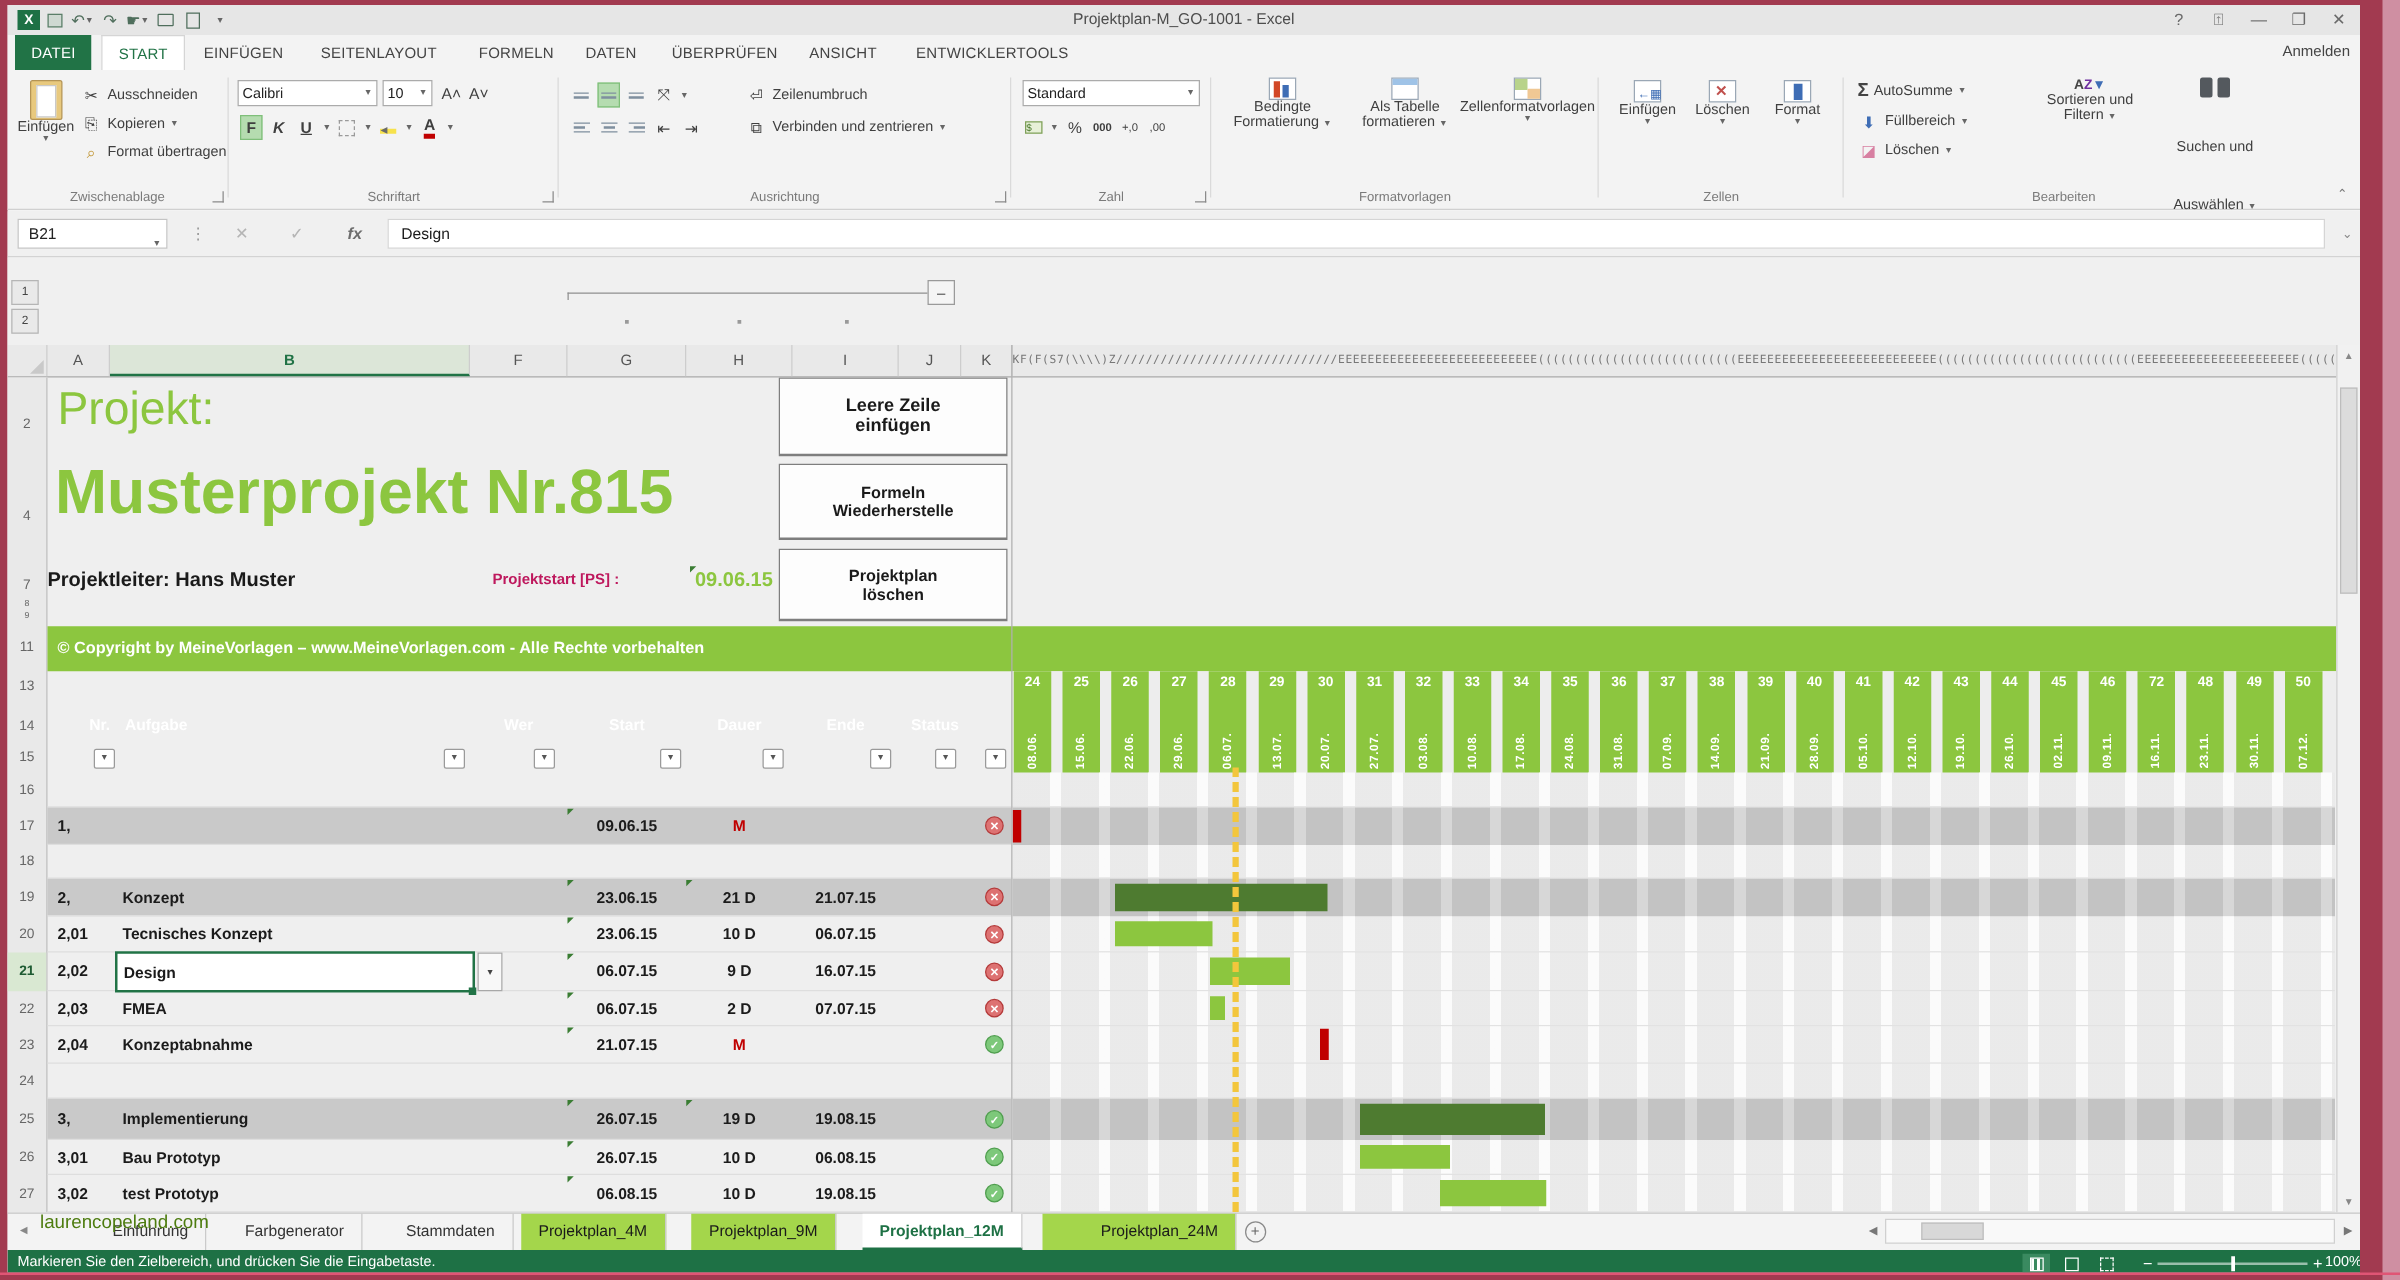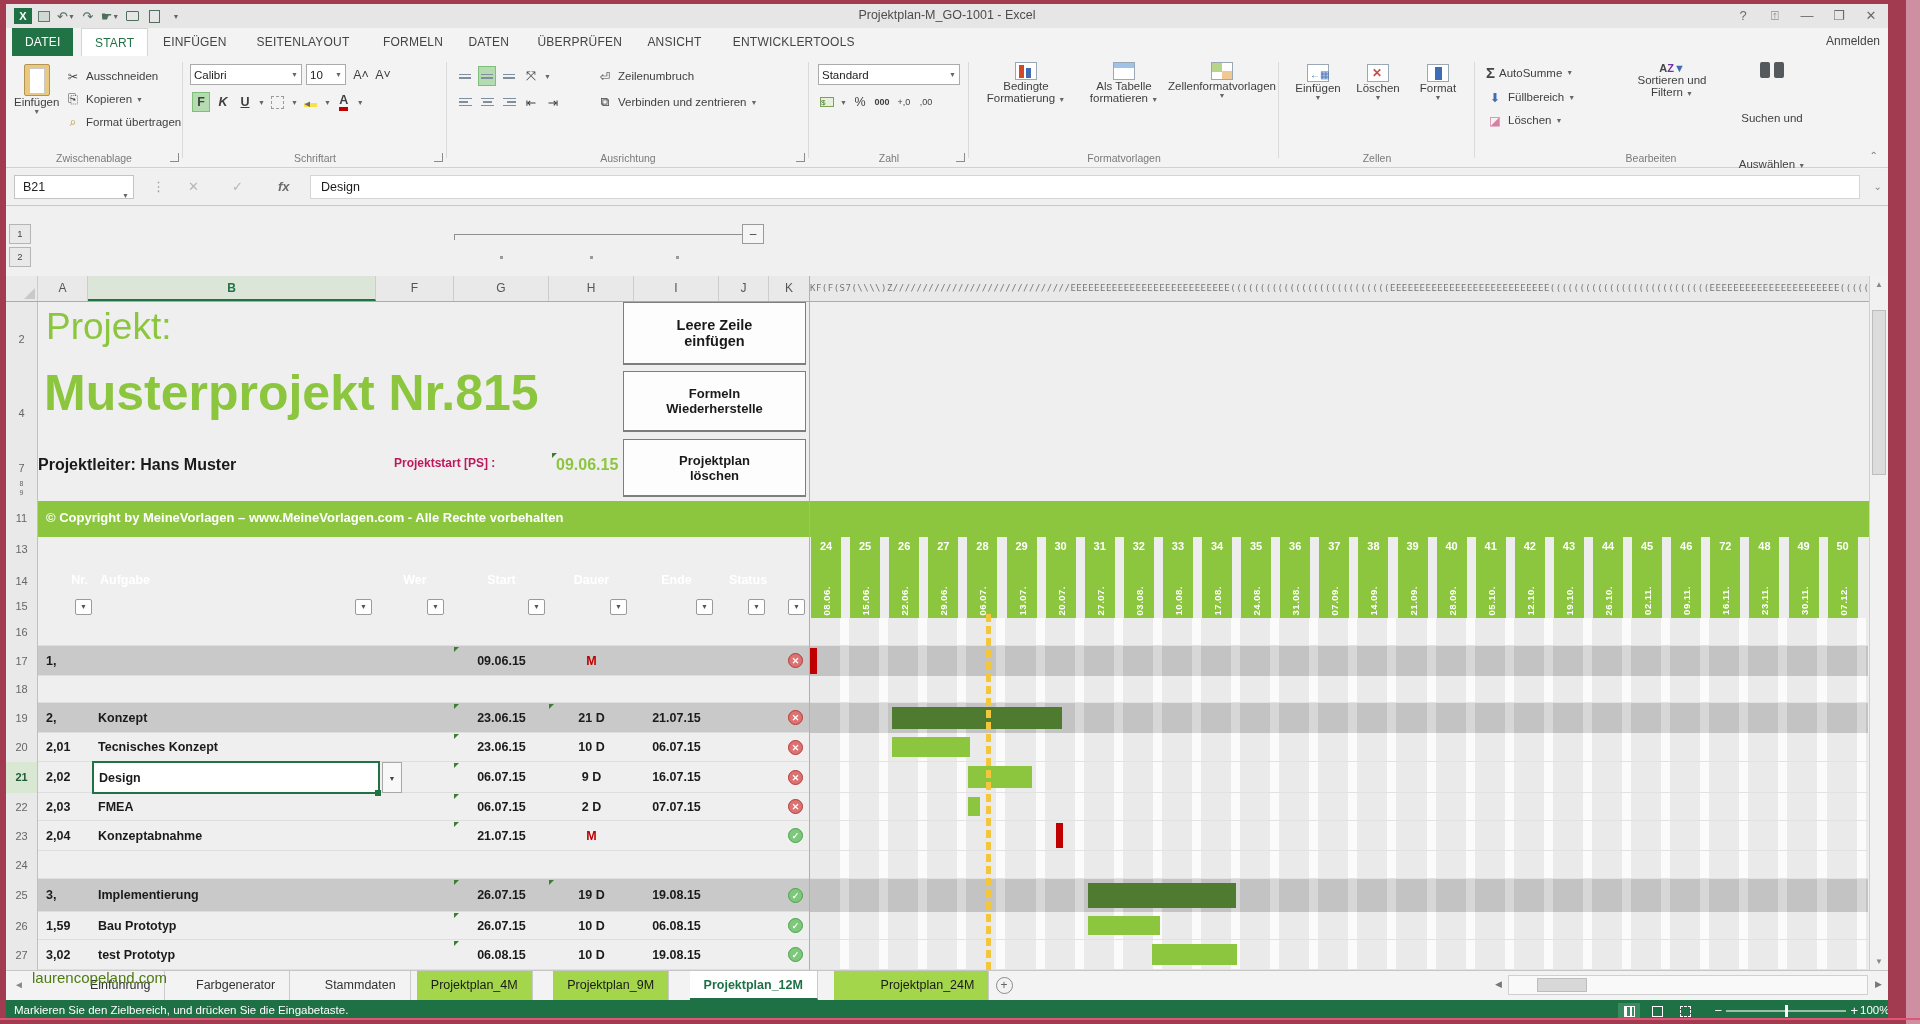--- a/index.html
+++ b/index.html
@@ -640,21 +640,21 @@
             <div class="cellv" style="left: 8px; width: 44px;">3,</div>
             <div class="cellv" style="left: 60px; width: 278px;">Implementierung</div>
             <div class="cellv c" style="left: 416px; width: 95px;">26.07.15</div>
             <div class="cellv c" style="left: 511px; width: 85px;">19 D</div>
             <div class="cellv c" style="left: 596px; width: 85px;">19.08.15</div>
             <div class="stic green" style="left: 750px; top: 8.5px;">✓</div>
             <div class="note" style="left: 416px; top: 1px;"></div>
             <div class="note" style="left: 511px; top: 1px;"></div>
           </div>
           <div class="lrow" style="top: 706px; height: 28px;">
-            <div class="cellv" style="left: 8px; width: 44px;">1,59</div>
+            <div class="cellv" style="left: 8px; width: 44px;">3,01</div>
             <div class="cellv" style="left: 60px; width: 278px;">Bau Prototyp</div>
             <div class="cellv c" style="left: 416px; width: 95px;">26.07.15</div>
             <div class="cellv c" style="left: 511px; width: 85px;">10 D</div>
             <div class="cellv c" style="left: 596px; width: 85px;">06.08.15</div>
             <div class="stic green" style="left: 750px; top: 6px;">✓</div>
             <div class="note" style="left: 416px; top: 1px;"></div>
           </div>
           <div class="lrow" style="top: 734px; height: 30px;">
             <div class="cellv" style="left: 8px; width: 44px;">3,02</div>
             <div class="cellv" style="left: 60px; width: 278px;">test Prototyp</div>

